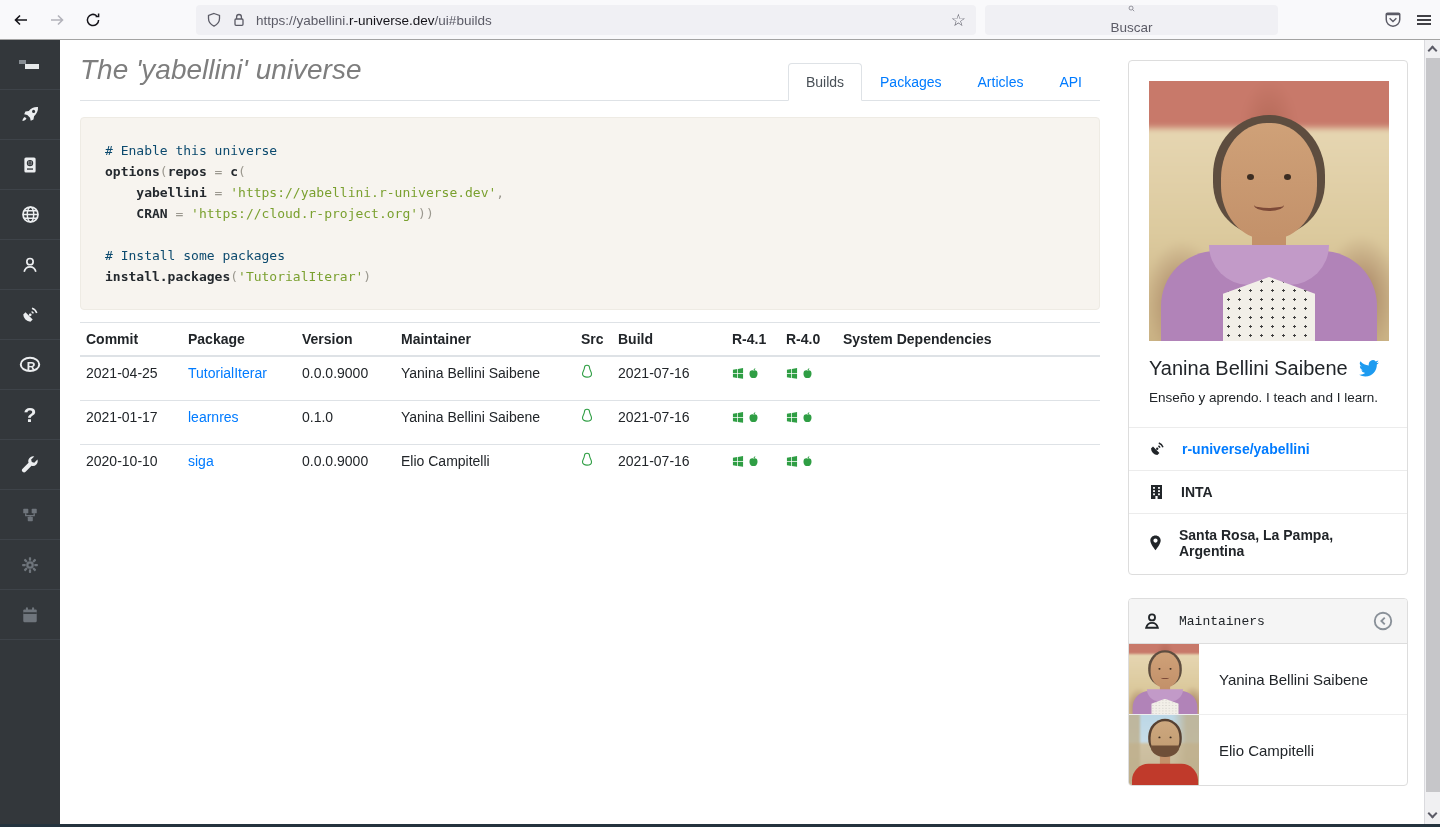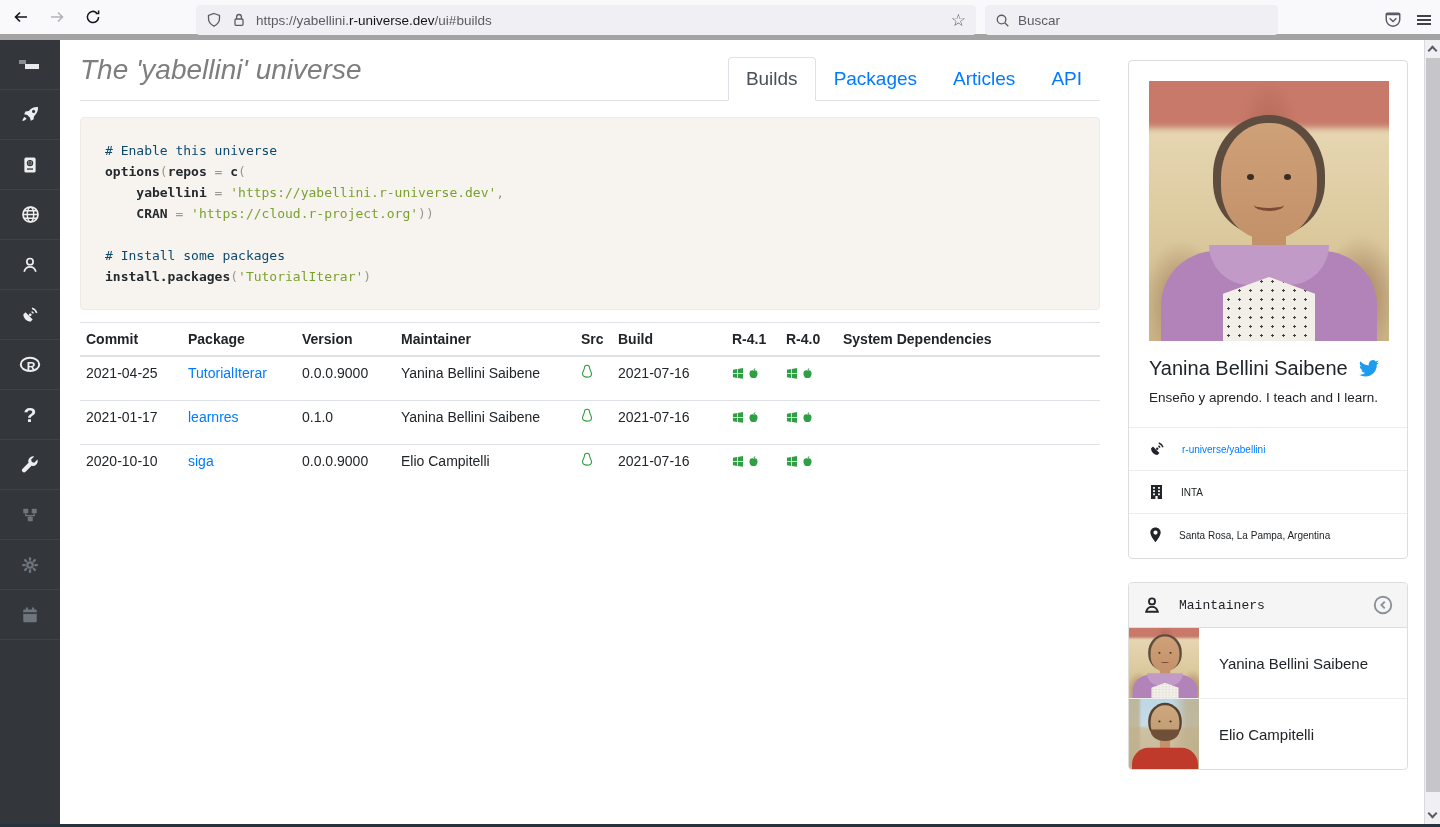--- a/index.html
+++ b/index.html
@@ -2,52 +2,52 @@
 <html><head>
 <meta charset="utf-8">
 <style>
   * { box-sizing: border-box; margin: 0; padding: 0; }
   html,body { width:1440px; height:827px; overflow:hidden; }
   body { font-family:"Liberation Sans", sans-serif; background:#fff; position:relative; }
   #app { position:relative; width:1440px; height:827px; background:#fff; overflow:hidden; }
 
   
   #chrome { position:absolute; left:0; top:0; width:1440px; height:40px; background:#f9f9fb;
-            border-bottom:6px solid #a3a3a3; display:flex; align-items:center; z-index:50; }
+            border-bottom:1px solid #a3a3a3; display:flex; align-items:center; z-index:50; }
   .nav-btn { width:30px; height:30px; display:flex; align-items:center; justify-content:center;
              border-radius:4px; margin-left:6px; cursor:pointer; }
   .nav-btn svg { display:block; }
   #urlbar { position:absolute; left:196px; top:5px; width:780px; height:30px; background:#f0f0f4;
             border-radius:4px; display:flex; align-items:center; padding:0 10px; }
   #urlbar .sep { flex:1; }
   .url-text { font-size:13.5px; color:#5b5b66; white-space:nowrap; }
   .url-text b { color:#15141a; font-weight:400; }
   #searchbar { position:absolute; left:985px; top:5px; width:293px; height:30px; background:#f0f0f4;
-               border-radius:4px; display:flex; align-items:center; padding:0 10px; gap:8px; }
+               border-radius:4px; display:flex; align-items:center; padding:0 10px; gap:8px;flex-direction:column; }
   #searchbar span { font-size:13.5px; color:#5b5b66; }
   .chrome-right { position:absolute; right:8px; top:5px; height:30px; display:flex; align-items:center; gap:14px; }
   .star-glyph { font-size:17px; color:#5b5b66; line-height:1; }
 
   
   #sidebar { position:absolute; left:0; top:40px; width:60px; height:787px; background:#33373b; z-index:40; }
   .side-item { width:60px; height:50px; display:flex; align-items:center; justify-content:center;
                border-bottom:1px solid #3e4349; cursor:pointer; }
   .side-item svg { display:block; }
   .q-glyph { color:#eceef0; font-size:21px; font-weight:bold; }
   .logo-mark { position:relative; width:22px; height:10px; }
   .logo-mark i { position:absolute; display:block; }
   .logo-mark i:nth-child(1){ left:0; top:0; width:7px; height:4px; background:#868c92; }
   .logo-mark i:nth-child(2){ left:6px; top:4px; width:14px; height:5px; background:#e7e9ea; }
 
   
   #content { position:absolute; left:60px; top:40px; width:1060px; height:787px; background:#fff; padding:14px 20px 0 20px; }
   .header-row { display:flex; align-items:flex-end; border-bottom:1px solid #dee2e6; }
   h1.page-title { flex:1; font-size:28px; font-style:italic; font-weight:400; color:#7e7e7e; padding-bottom:14px; }
   .tabs { display:flex; }
-  .tab { padding:10px 17px; font-size:19px; color:#007bff; cursor:pointer; margin-bottom:-1px;
+  .tab { padding:10px 17px; font-size:14px; color:#007bff; cursor:pointer; margin-bottom:-1px;
          border:1px solid transparent; border-radius:4px 4px 0 0; }
   .tab.active { color:#495057; background:#fff; border-color:#dee2e6 #dee2e6 #fff; }
 
   #code-block { margin-top:16px; background:#f7f4ef; border:1px solid #eeebe4; border-radius:4px;
                 padding:22px 24px; font-family:"DejaVu Sans Mono", monospace; font-size:13px; line-height:21px; }
   .code-line { white-space:pre; }
   .tok-comment { color:#0c4a6e; }
   .tok-fn { color:#24292e; font-weight:700; }
   .tok-plain { color:#24292e; font-weight:700; }
   .tok-op { color:#9b988f; }
@@ -99,21 +99,21 @@
               width:120px; height:40px; background:#c29ac8; border-radius:0 0 40px 40px; }
   .blouse { position:absolute; bottom:0; left:50%; transform:translateX(-50%); width:92px; height:64px;
             background:#f2efe8; background-image:radial-gradient(#3a3a3a 1.2px, transparent 1.4px);
             background-size:11px 9px; clip-path:polygon(0 100%,100% 100%,100% 26%,50% 0,0 26%); }
 
   .profile-body { padding:2px 20px 6px 20px; }
   .profile-name { font-size:20px; color:#212529; display:flex; align-items:center; gap:10px; }
   .profile-bio { font-size:13.5px; color:#212529; margin-top:10px; }
   .profile-links { margin-top:16px; }
   .plink-row { display:flex; align-items:center; gap:17px; padding:13px 20px; border-top:1px solid #ececec; }
-  .plink-row .txt { font-size:10px; color:#212529; }
+  .plink-row .txt { font-size:14px; color:#212529;font-weight:bold; }
   .plink-row .txt.link { color:#007bff; cursor:pointer; }
   .plink-row svg { flex:0 0 auto; }
 
   #maint-card { margin-top:23px; overflow:hidden; }
   .maint-header { display:flex; align-items:center; gap:18px; background:#f5f5f5; padding:12px 14px;
                   border-bottom:1px solid #ddd; }
   .maint-header .label { flex:1; font-size:13px; color:#212529;font-family:Liberation Mono, monospace; }
   .maint-row { display:flex; align-items:center; border-top:1px solid #eee; cursor:pointer; }
   .maint-row:first-of-type { border-top:none; }
   .thumb { width:70px; height:70px; overflow:hidden; position:relative; flex:0 0 auto; }

